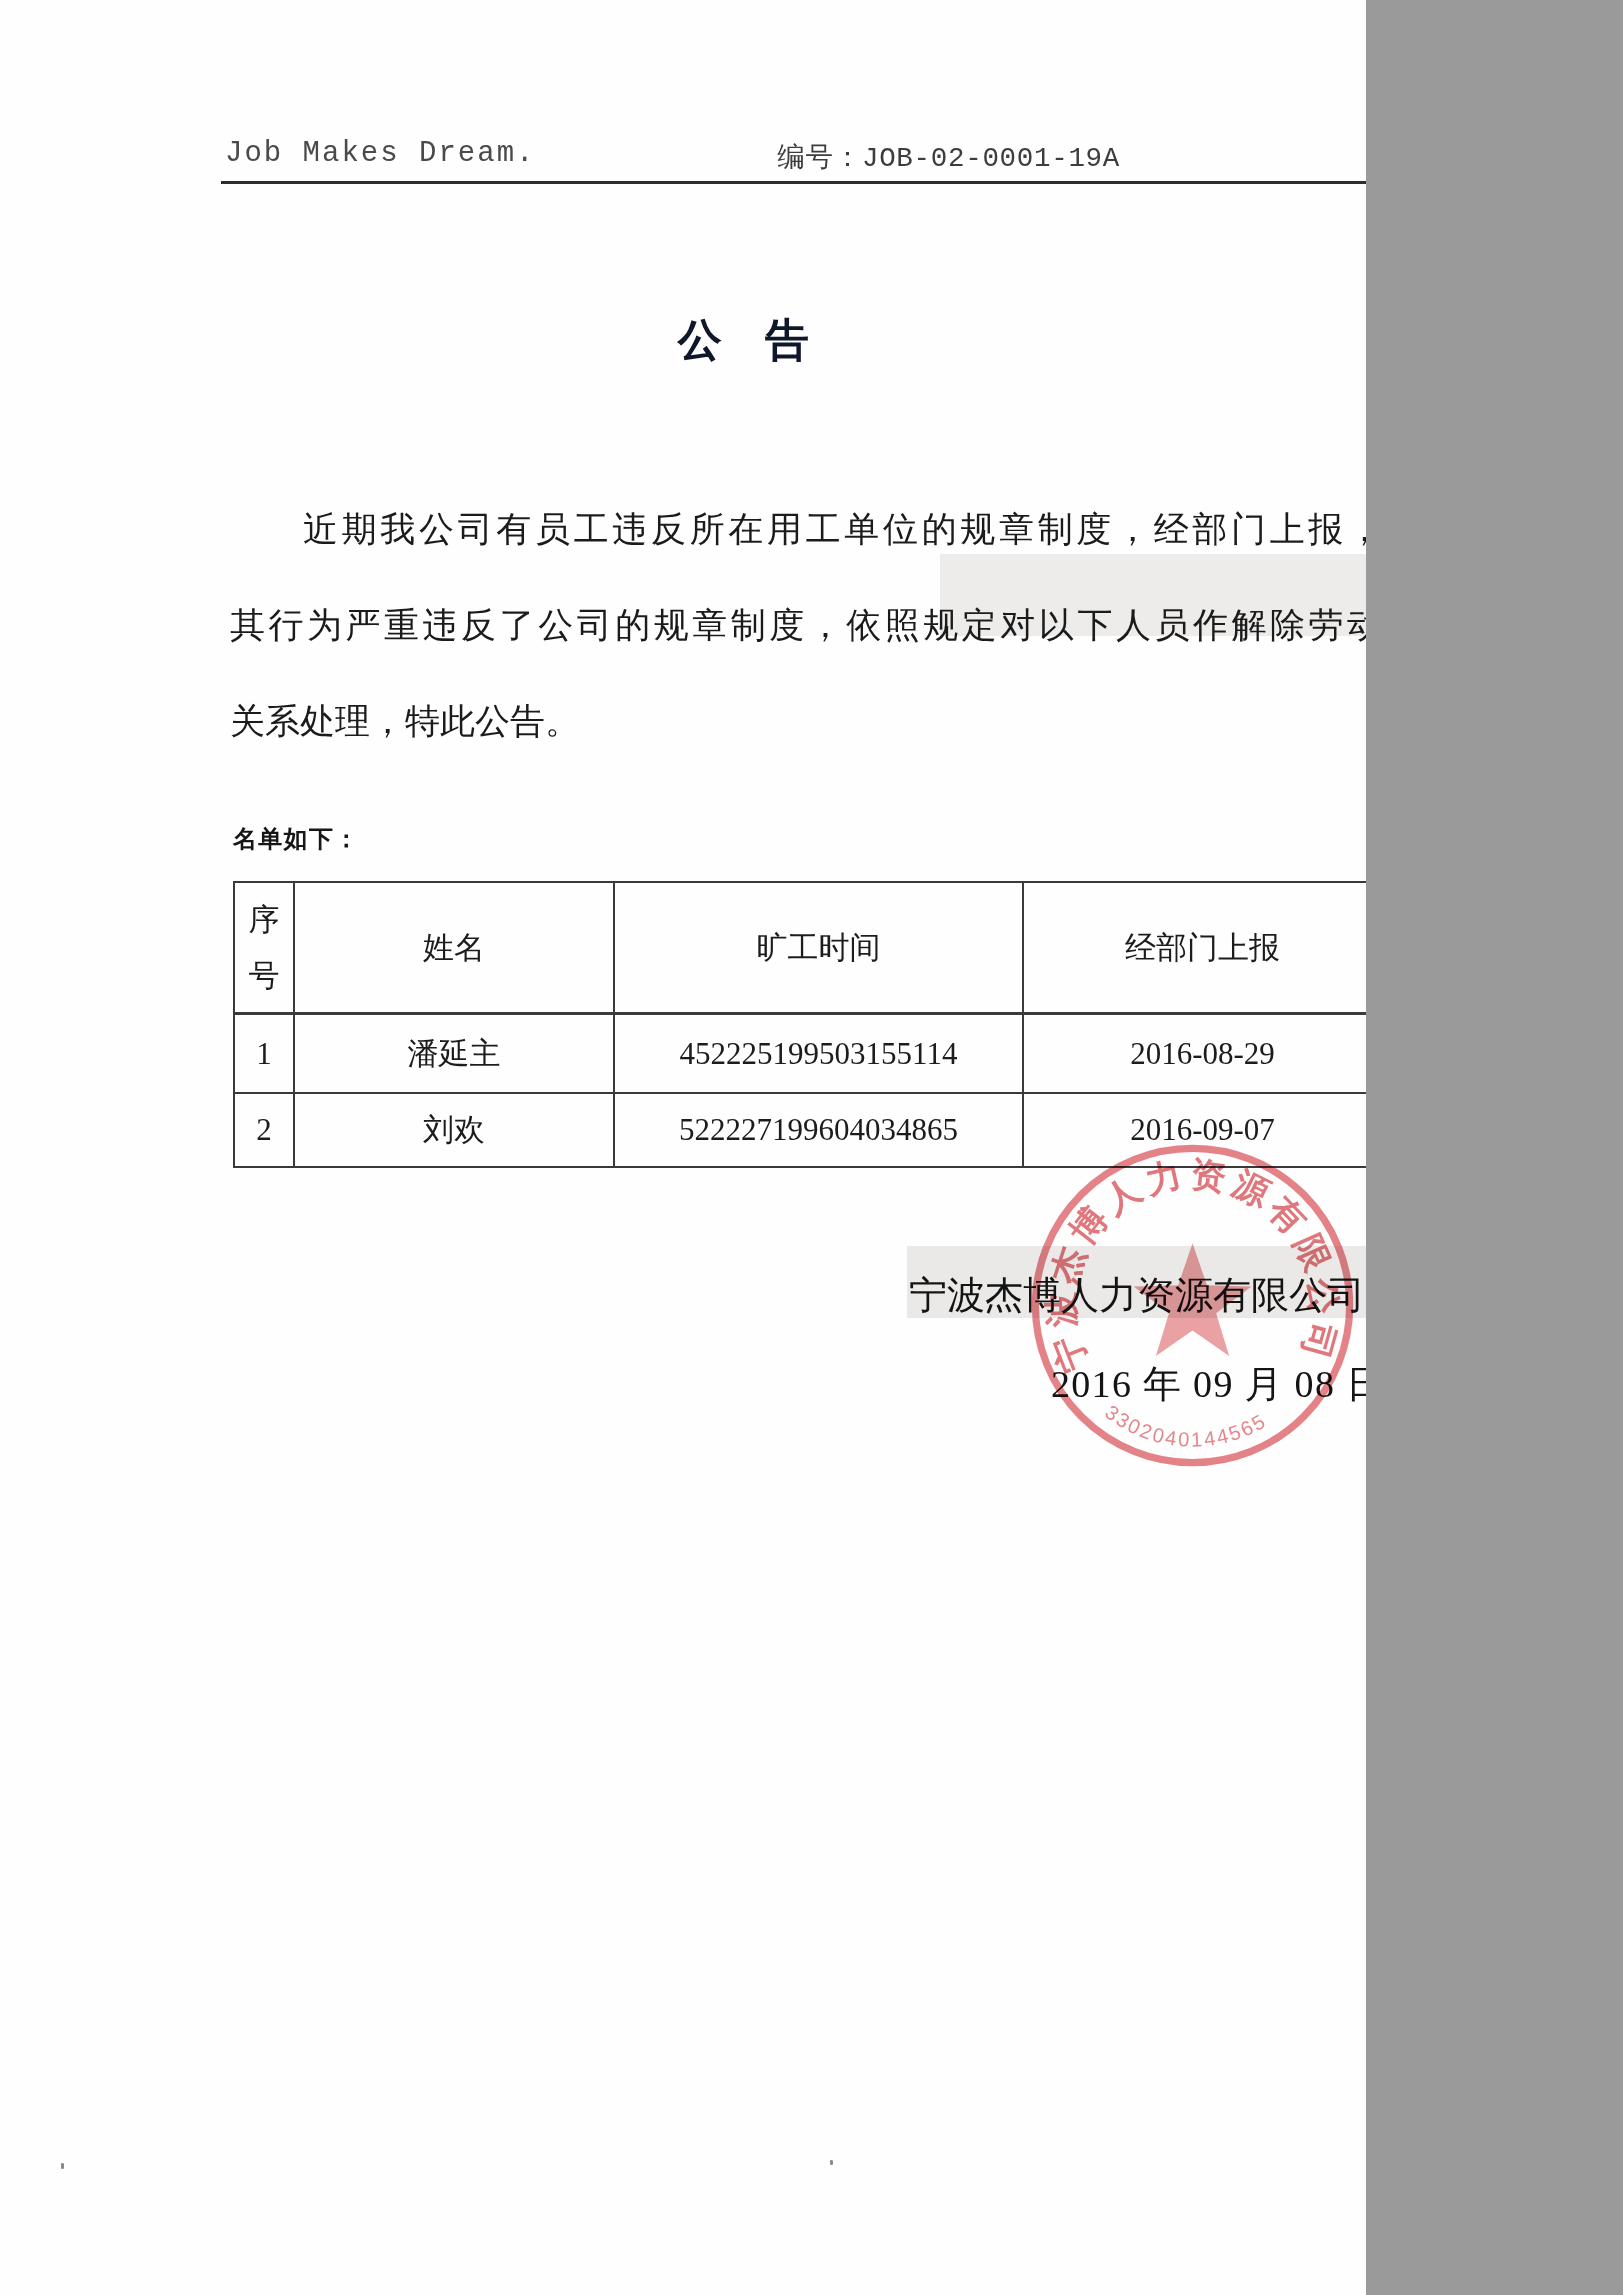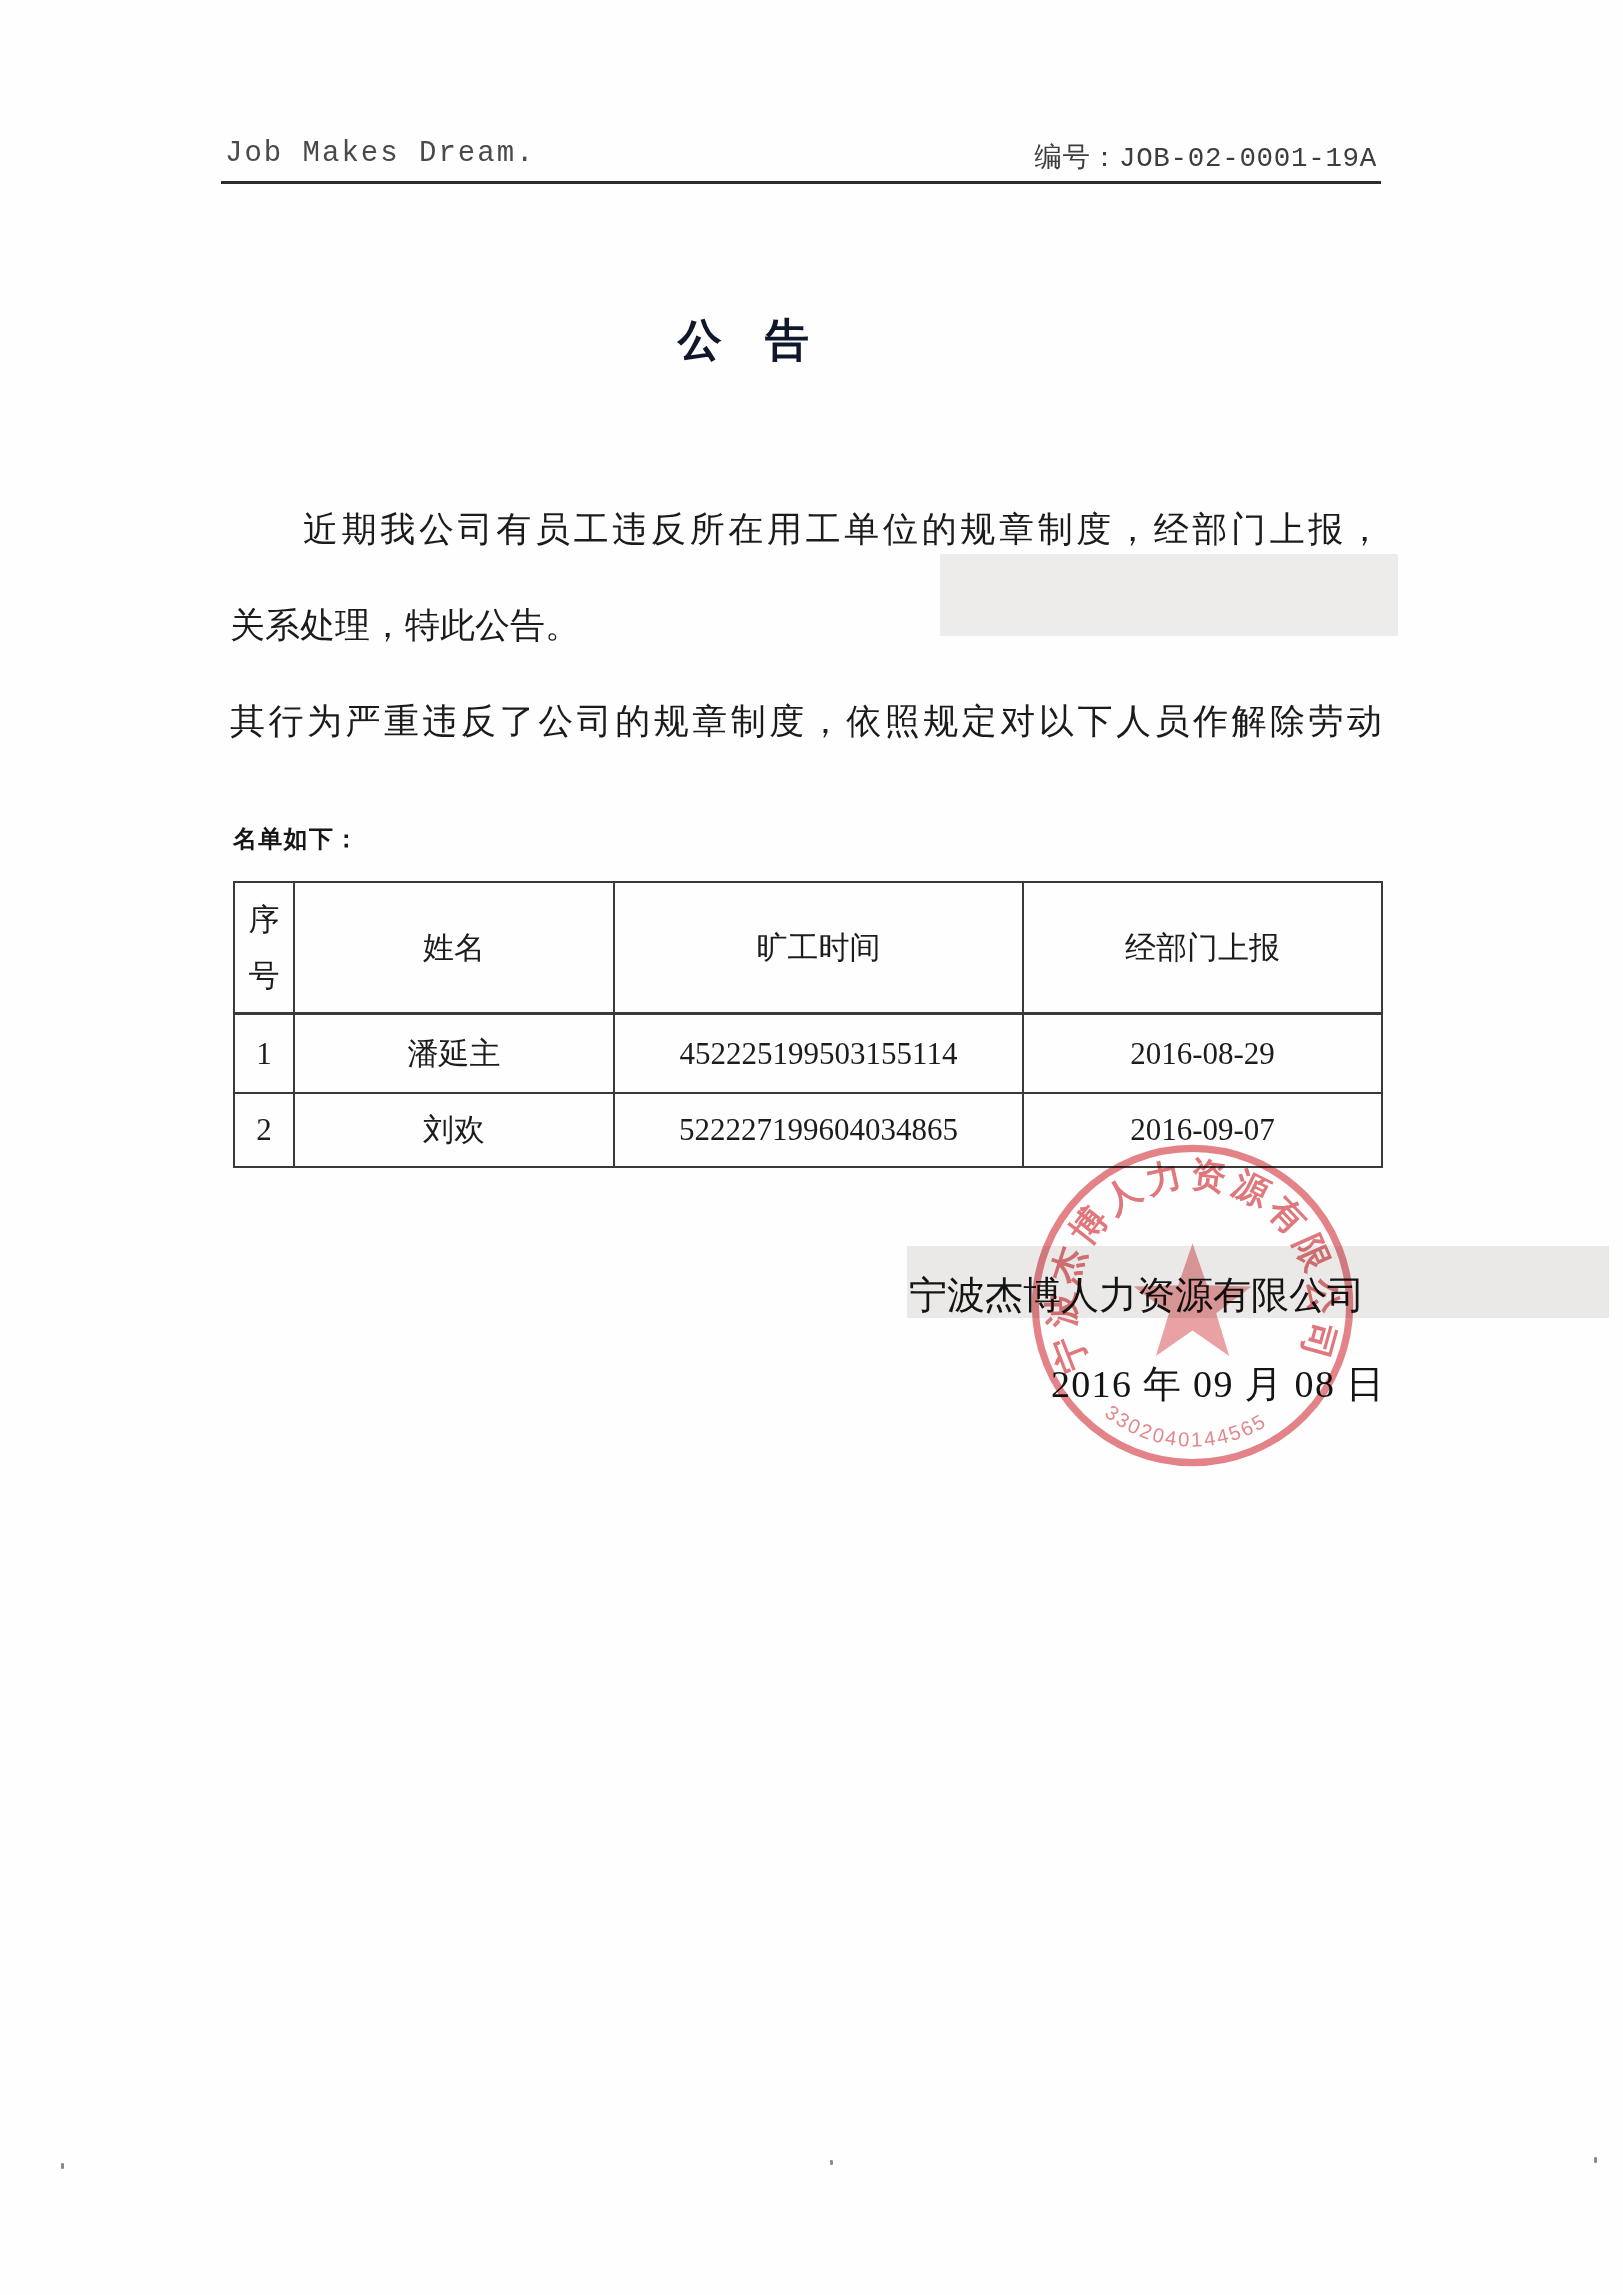--- a/index.html
+++ b/index.html
@@ -1,18 +1,18 @@
 <!DOCTYPE html>
 <html style="font-size:10.5px"><head>
 <meta charset="utf-8">
 <style>
   html,body{margin:0;padding:0;background:#9a9a9a;}
   #page{
     position:relative;
-    width:1623px;height:2295px;
+    width:1366px;height:2295px;
     background:#fefefe;
     overflow:hidden;
     font-family:"Liberation Serif", serif;
     color:#1d1d1d;
   }
   .abs{position:absolute;}
   
   #slogan{
     left:225px;top:137px;
     font-family:"Liberation Mono", monospace;
@@ -99,22 +99,22 @@
   <div class="abs band" id="band-sign"></div>
 
   <div class="abs" id="slogan">Job Makes Dream.</div>
   <div class="abs" id="doc-no">编号：JOB-02-0001-19A</div>
   <div class="abs" id="head-rule"></div>
 
   <div class="abs" id="title">公 告</div>
 
   <div class="abs" id="para">
     <div class="pline first">近期我公司有员工违反所在用工单位的规章制度，经部门上报，</div>
+    <div class="pline">其行为严重违反了公司的规章制度，依照规定对以下人员作解除劳动</div>
     <div class="pline last">关系处理，特此公告。</div>
-    <div class="pline">其行为严重违反了公司的规章制度，依照规定对以下人员作解除劳动</div>
   </div>
 
   <div class="abs" id="list-label">名单如下：</div>
 
   <div class="abs" id="roster">
     <table>
       <colgroup>
         <col style="width:60px">
           <col style="width:320px">
           <col style="width:409px">

